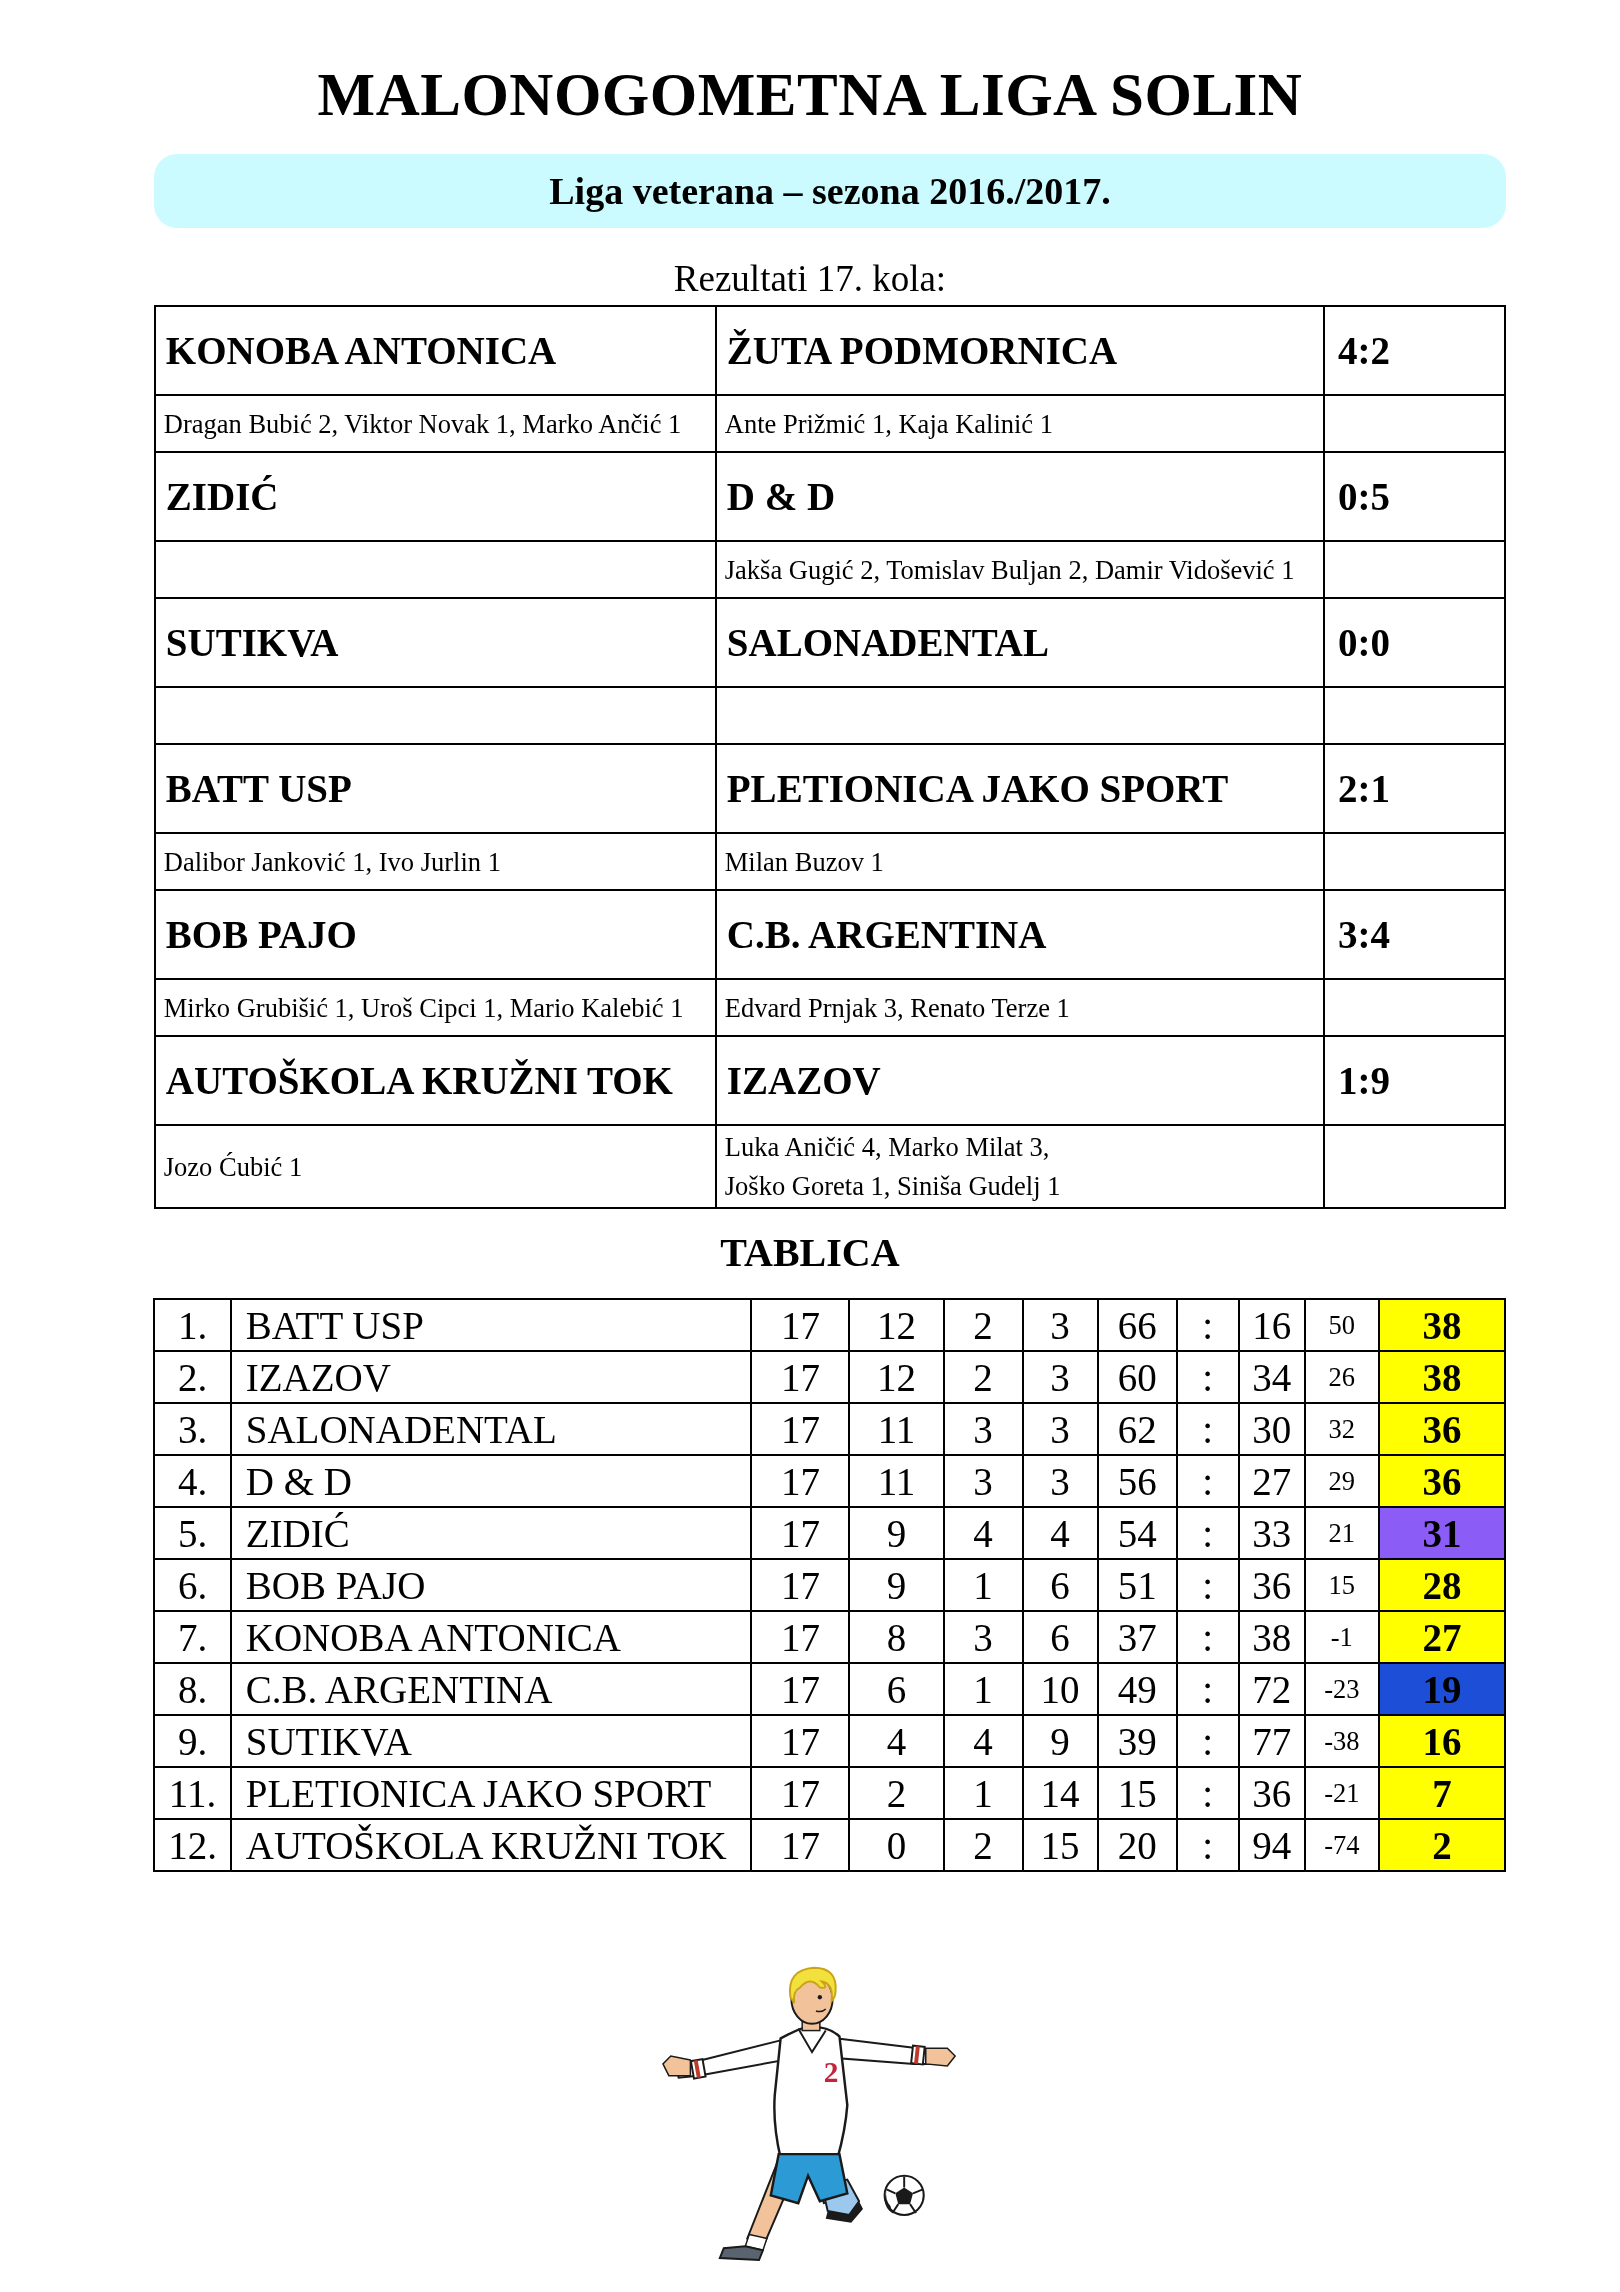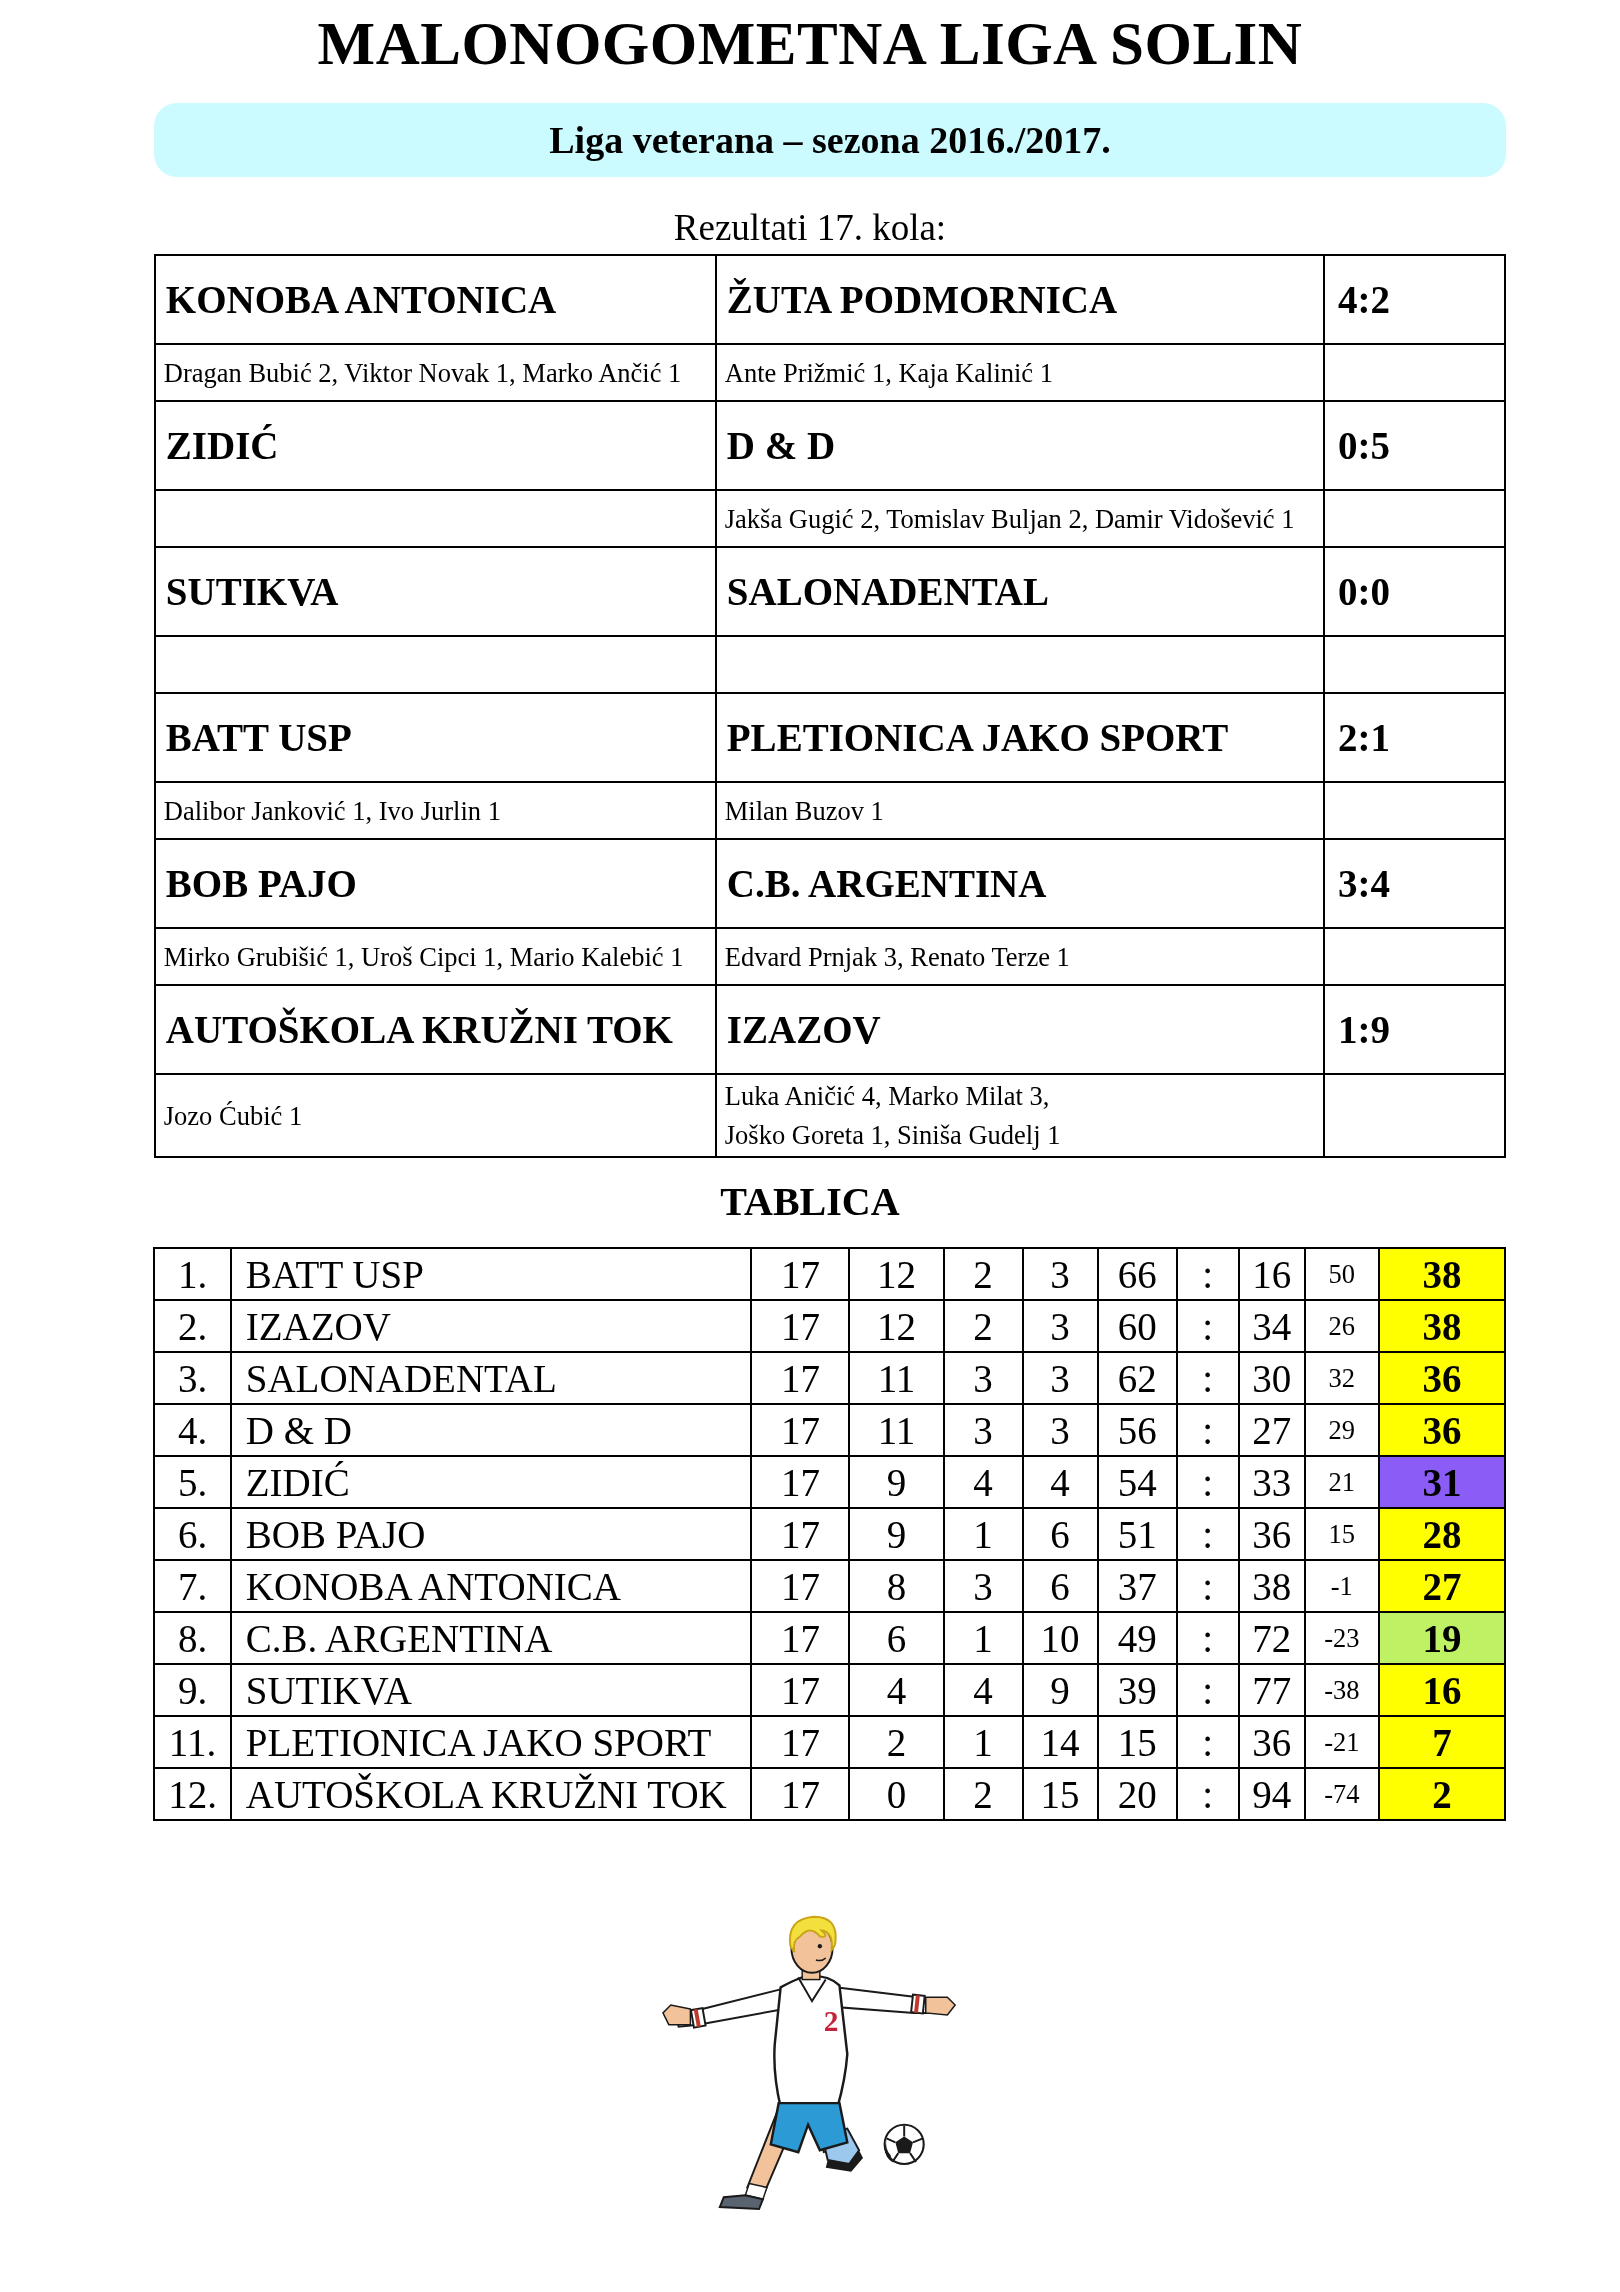--- a/index.html
+++ b/index.html
@@ -2,21 +2,21 @@
 <html><head>
 <meta charset="utf-8">
 <style>
   html,body{margin:0;padding:0;}
   body{
     width:1620px;height:2293px;background:#ffffff;color:#000;
     font-family:"Liberation Serif","DejaVu Serif",serif;
     position:relative;overflow:hidden;
   }
   .title{
-    margin:10px;text-align:center;
+    margin:0;padding-top:61px;text-align:center;
     font-size:61px;font-weight:bold;line-height:1.1;letter-spacing:0.5px;
   }
   .banner{
     width:1352px;height:74px;margin:25.5px 0 0 154px;
     display:flex;align-items:center;justify-content:center;
   }
   .banner span{font-size:38px;font-weight:bold;}
   .round-heading{margin:29px 0 5.9px 0;text-align:center;font-size:37px;font-weight:normal;}
   table{border-collapse:collapse;table-layout:fixed;}
   .results-table{width:1350px;margin:0 0 0 154px;border:2.9px solid #000;}
@@ -230,21 +230,21 @@
         <td class="s-rank">8.</td>
         <td class="s-team">C.B. ARGENTINA</td>
         <td class="s-num">17</td>
         <td class="s-num">6</td>
         <td class="s-num">1</td>
         <td class="s-num">10</td>
         <td class="s-num">49</td>
         <td class="s-colon">:</td>
         <td class="s-num">72</td>
         <td class="s-gd">-23</td>
-        <td class="s-pts" style="background: #bef264; margin-top: 26px;">19</td>
+        <td class="s-pts" style="background: #1d4ed8; margin-top: 26px;">19</td>
       </tr>
       <tr>
         <td class="s-rank">9.</td>
         <td class="s-team">SUTIKVA</td>
         <td class="s-num">17</td>
         <td class="s-num">4</td>
         <td class="s-num">4</td>
         <td class="s-num">9</td>
         <td class="s-num">39</td>
         <td class="s-colon">:</td>

